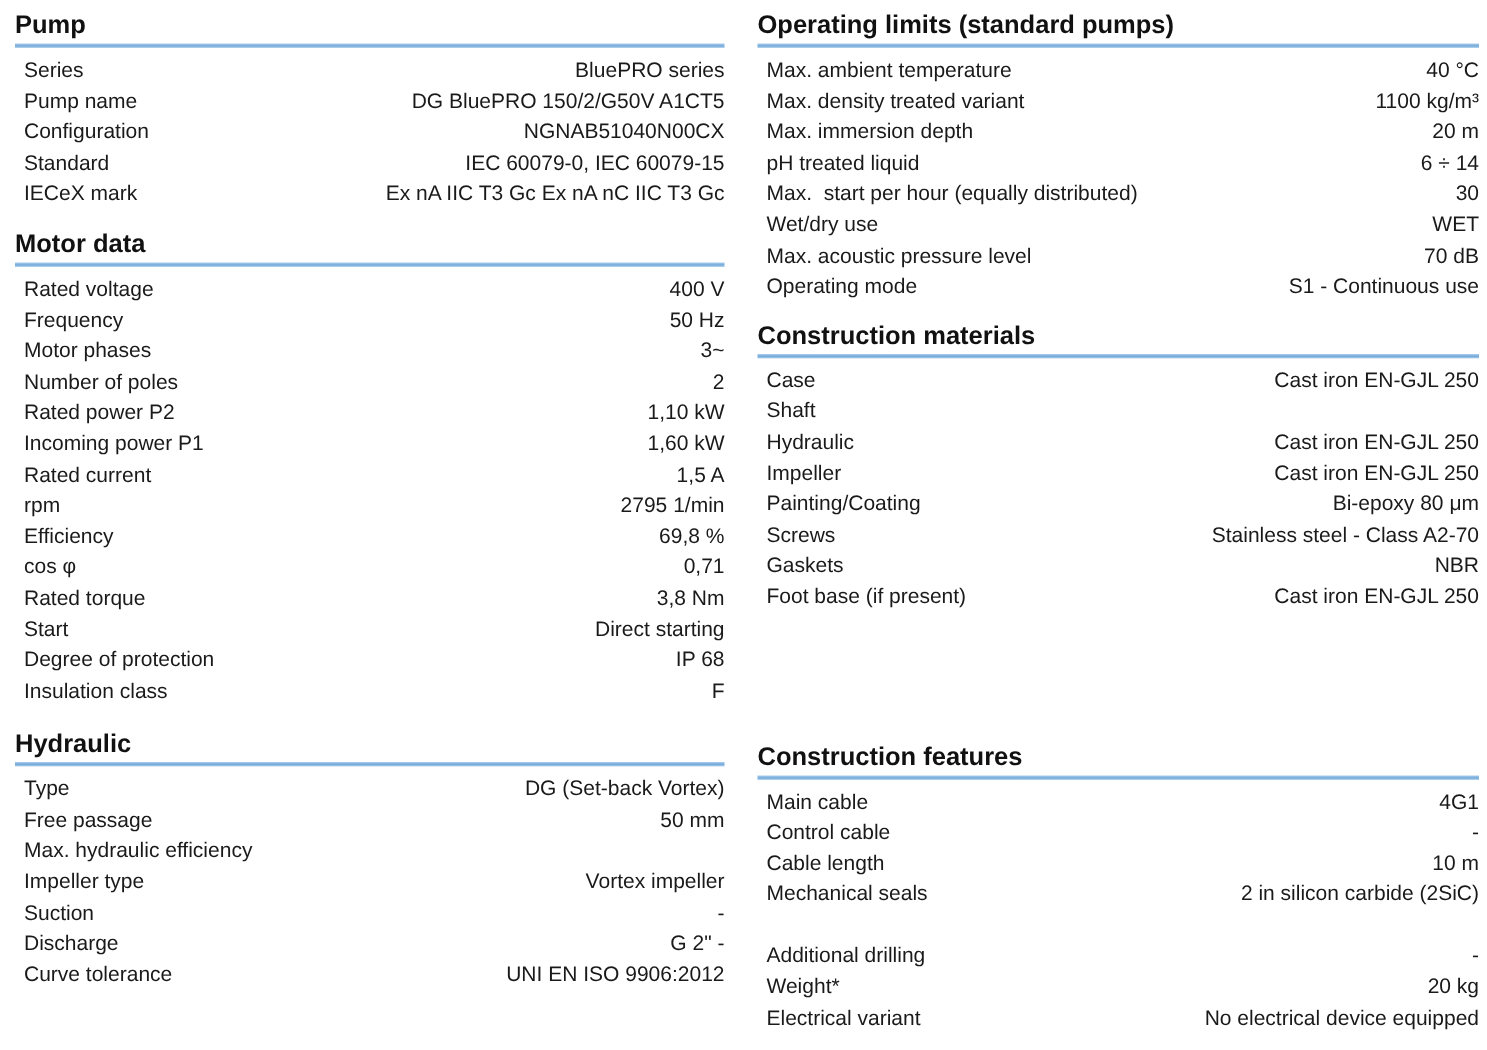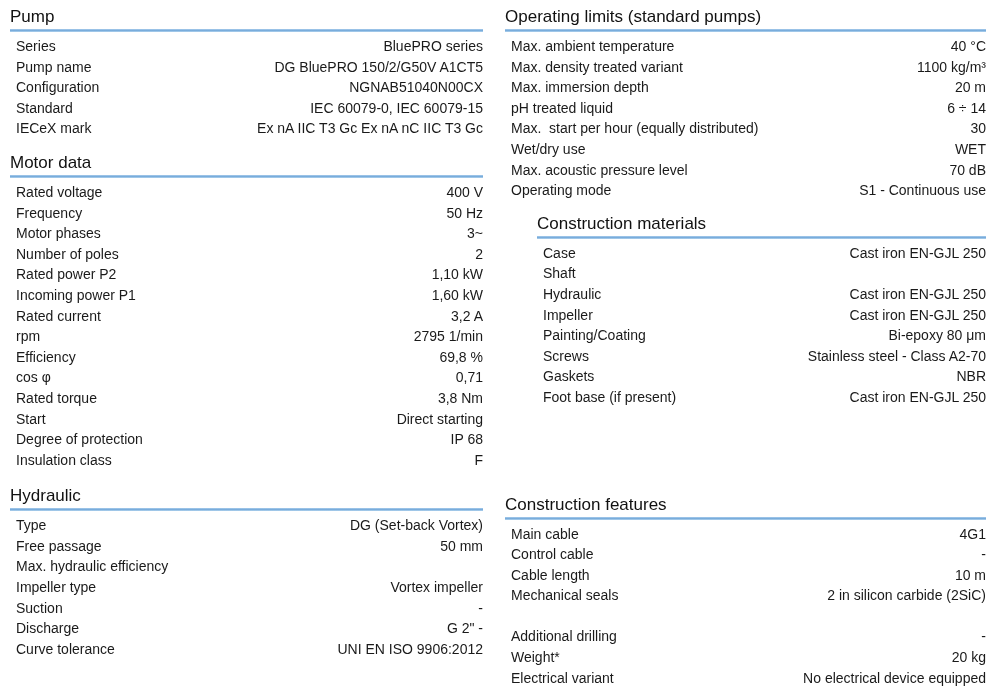--- a/index.html
+++ b/index.html
@@ -18,21 +18,21 @@
     padding: 6px 5px 0 10px;
     width: 991px;
   }
   .col-left  { width: 473px; margin-right: 22px; flex: none; }
   .col-right { width: 481px; flex: none; }
 
   .section h2 {
     margin: 0;
     font-size: 17px;
     line-height: 22px;
-    font-weight: normal;
+    font-weight: bold;
     color: #111;
   }
   .rule {
     height: 3px;
     margin: 1px 0 4px 0;
     background: linear-gradient(180deg, #aacdec 0%, #74a9da 55%, #b9d8f0 100%);
   }
   .row {
     display: flex;
     justify-content: space-between;
@@ -40,21 +40,21 @@
     padding-left: 6px;
     font-size: 14px;
     line-height: 20.6px;
     min-height: 20.6px;
   }
   .row .label { white-space: pre-wrap; }
   .row .value { text-align: right; white-space: pre-wrap; margin-left: 8px; }
 
   .sec-motor     { margin-top: 13px; }
   .sec-hydraulic { margin-top: 15px; }
-  .sec-materials { margin-top: 12px; margin-left: 32px; }
+  .sec-materials { margin-top: 12px; }
   .sec-features  { margin-top: 86px; }
 
   .footnote {
     margin-top: 9px;
     padding-left: 1px;
     font-size: 18px;
     font-weight: bold;
   }
 </style>
 </head>
@@ -114,21 +114,21 @@
           <div class="row">
             <span class="label">Rated power P2</span>
             <span class="value">1,10 kW</span>
           </div>
           <div class="row">
             <span class="label">Incoming power P1</span>
             <span class="value">1,60 kW</span>
           </div>
           <div class="row">
             <span class="label">Rated current</span>
-            <span class="value">3,2 A</span>
+            <span class="value">1,5 A</span>
           </div>
           <div class="row">
             <span class="label">rpm</span>
             <span class="value">2795 1/min</span>
           </div>
           <div class="row">
             <span class="label">Efficiency</span>
             <span class="value">69,8 %</span>
           </div>
           <div class="row">

